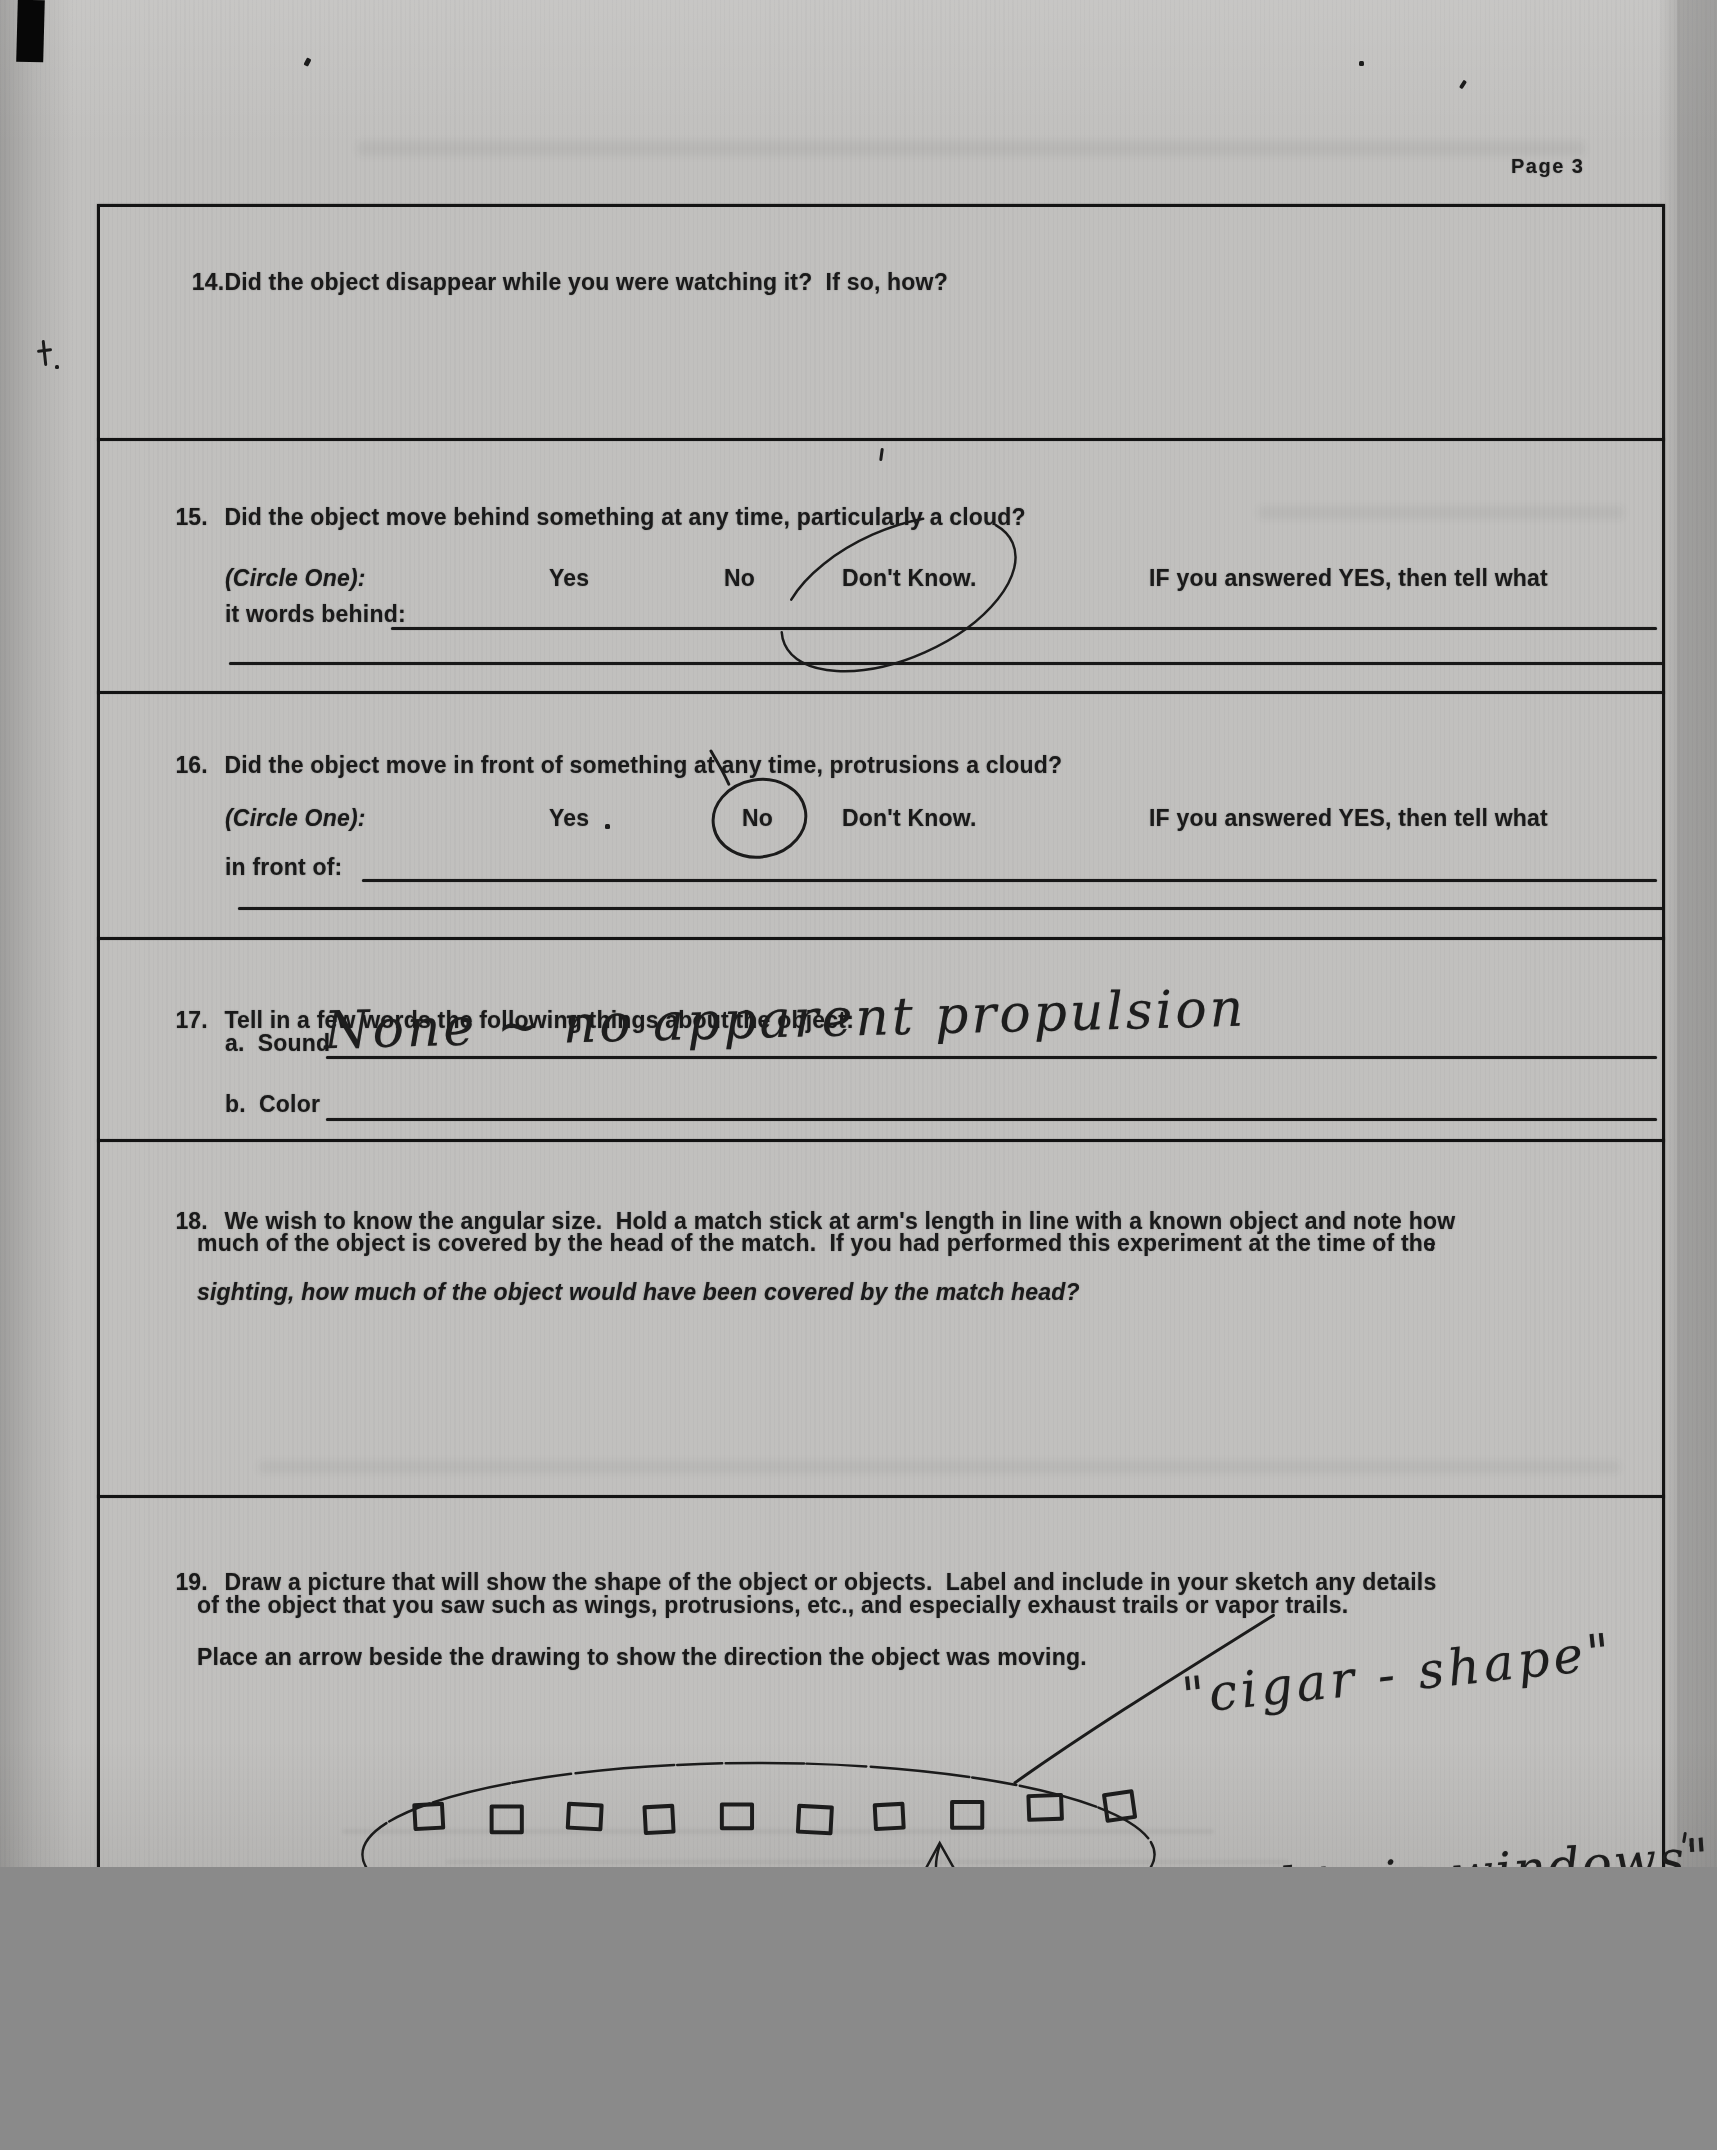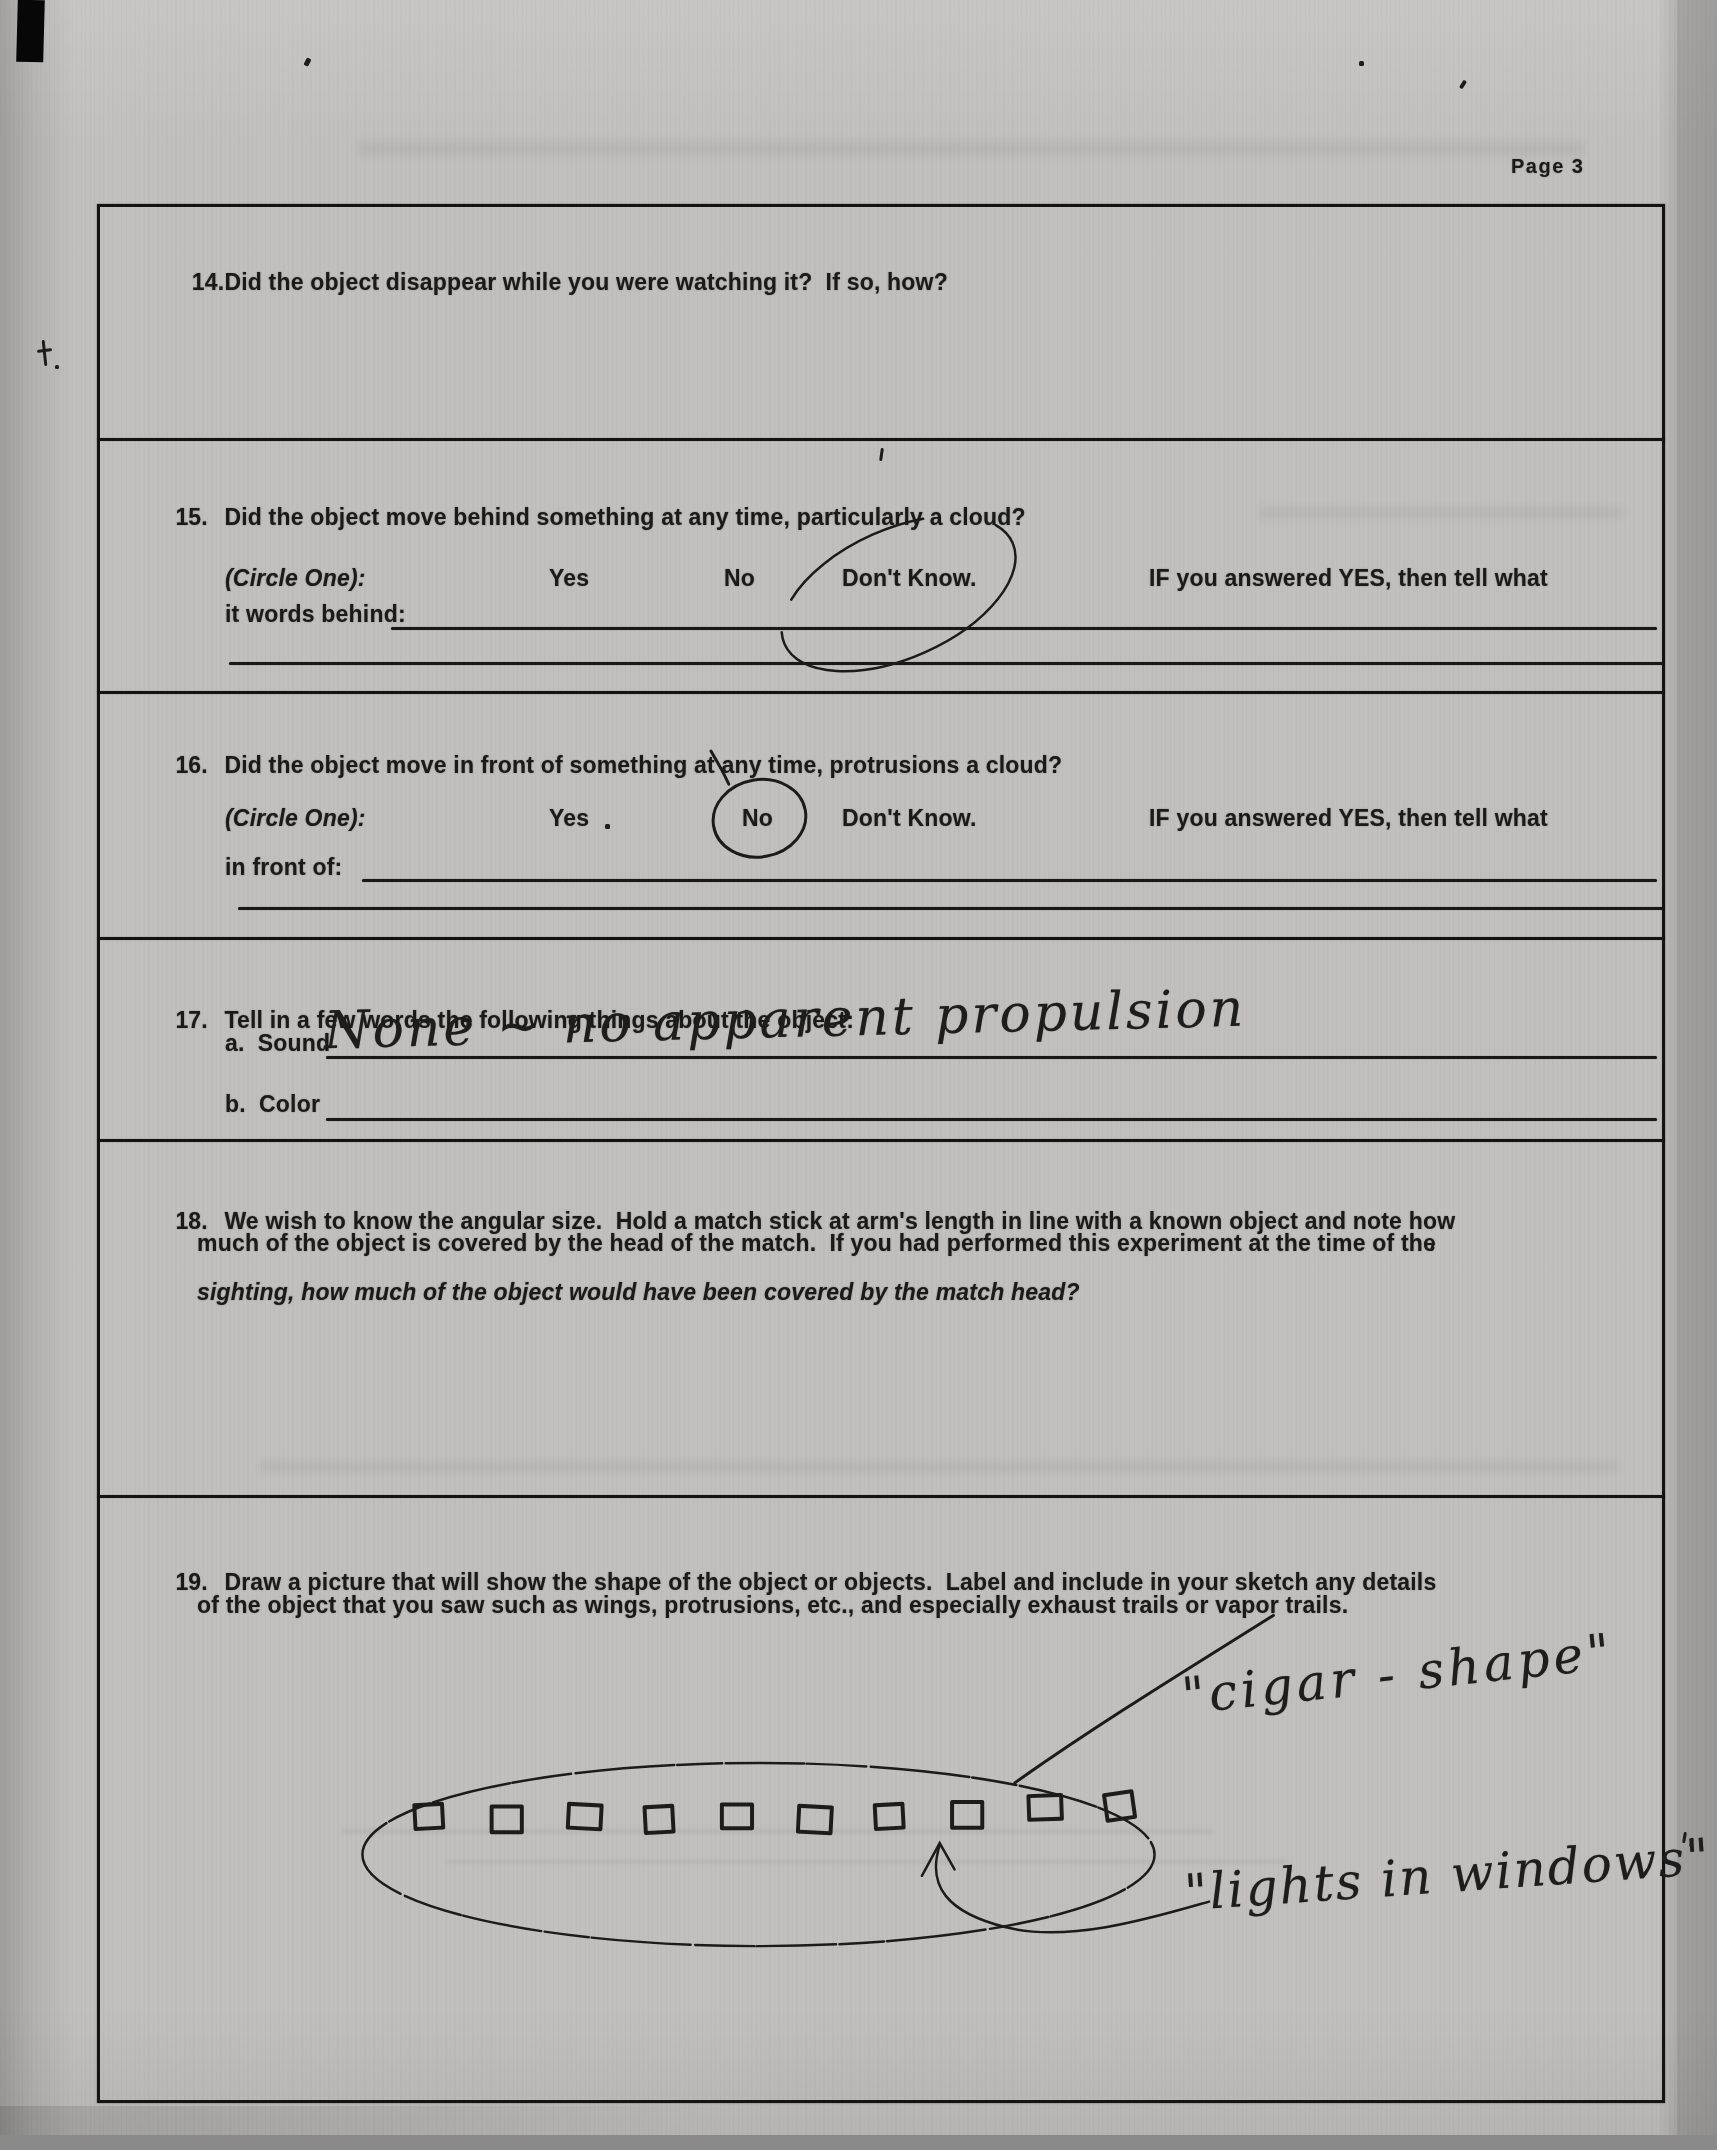--- a/index.html
+++ b/index.html
@@ -1,21 +1,21 @@
 <!DOCTYPE html>
 <html style="--ink: #1a1a1a; --paper: #c1c0be;font-size:8px"><head>
 <meta charset="utf-8">
 <style>
   :root{
     --ink:#1a1a1a;
     --paper:#c1c0be;
   }
   html,body{margin:0;padding:0;background:#8a8a8a;}
   .scan{
-    position:relative;width:1717px;height:2135px;overflow:hidden;
+    position:relative;width:1717px;height:1867px;overflow:hidden;
     background:
       linear-gradient(90deg, rgba(0,0,0,.18) 0px, rgba(0,0,0,.07) 35px, rgba(0,0,0,0) 74px),
       linear-gradient(270deg, rgba(0,0,0,.14) 0px, rgba(0,0,0,.10) 40px, rgba(0,0,0,0) 59px),
       linear-gradient(180deg, rgba(255,255,255,.10) 0px, rgba(255,255,255,0) 149px),
       linear-gradient(0deg, rgba(0,0,0,.06) 0px, rgba(0,0,0,0) 129px),
       repeating-linear-gradient(90deg, rgba(0,0,0,.025) 0 1px, rgba(0,0,0,0) 1px 4.5px),
       var(--paper);
     font-family:"Liberation Sans", sans-serif;
   }
   .typed{
@@ -118,20 +118,21 @@
   <div class="typed" style="left:149px;top:1183px;">
     <span class="qnum">18.</span><span>We wish to know the angular size.  Hold a match stick at arm's length in line with a known object and note how</span>
   </div>
   <div class="typed" style="left:197px;top:1231px;">much of the object is covered by the head of the match.  If you had performed this experiment at the time of the</div>
   <div class="typed" style="left:197px;top:1280px;font-style:italic;">sighting, how much of the object would have been covered by the match head?</div>
 
   <div class="typed" style="left:149px;top:1544px;">
     <span class="qnum">19.</span><span>Draw a picture that will show the shape of the object or objects.  Label and include in your sketch any details</span>
   </div>
   <div class="typed" style="left:197px;top:1593px;">of the object that you saw such as wings, protrusions, etc., and especially exhaust trails or vapor trails.</div>
+  <div class="typed" style="left:197px;top:1645px;">Place an arrow beside the drawing to show the direction the object was moving.</div>
 
   <div class="hw" style="left:1181px;top:1645px;font-size:50px;letter-spacing:4px;transform:rotate(-6deg);">"cigar - shape"</div>
   <div class="hw" style="left:1184px;top:1846px;font-size:50px;letter-spacing:2px;transform:rotate(-4deg);">"lights in windows"</div>
 
   <svg class="overlay" width="1717" height="2151" viewBox="0 0 3468 4343">
 
     <ellipse class="stroke" cx="1815" cy="1198" rx="252" ry="130" stroke-width="5" stroke-dasharray="640 70 320 150" transform="rotate(-24 1815 1198)"></ellipse>
 
     <ellipse class="stroke" cx="1534" cy="1652" rx="94" ry="78" stroke-width="6" transform="rotate(-10 1534 1652)"></ellipse>
     <path class="stroke" stroke-width="6" d="M1472 1583 C1458 1552 1447 1536 1436 1516"></path>

